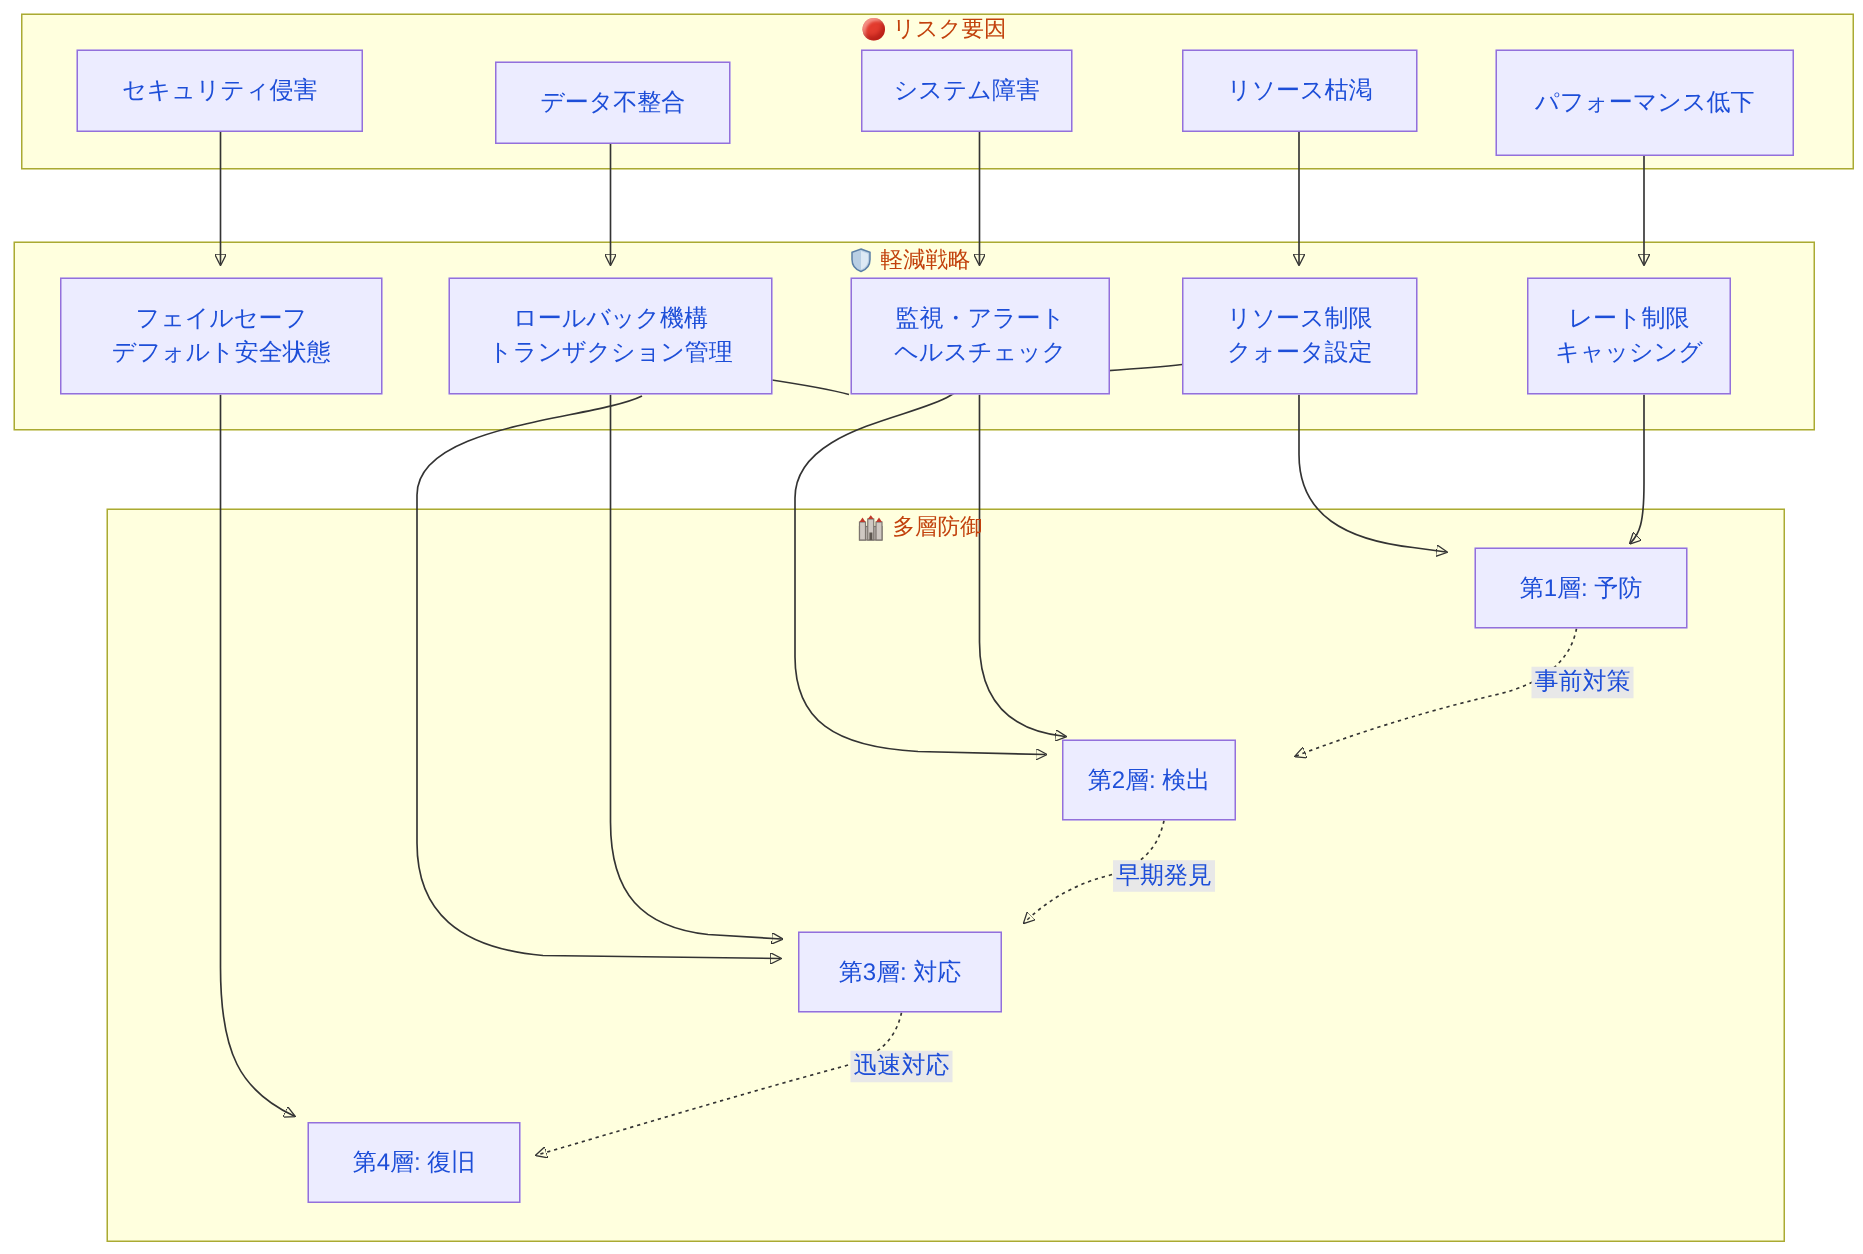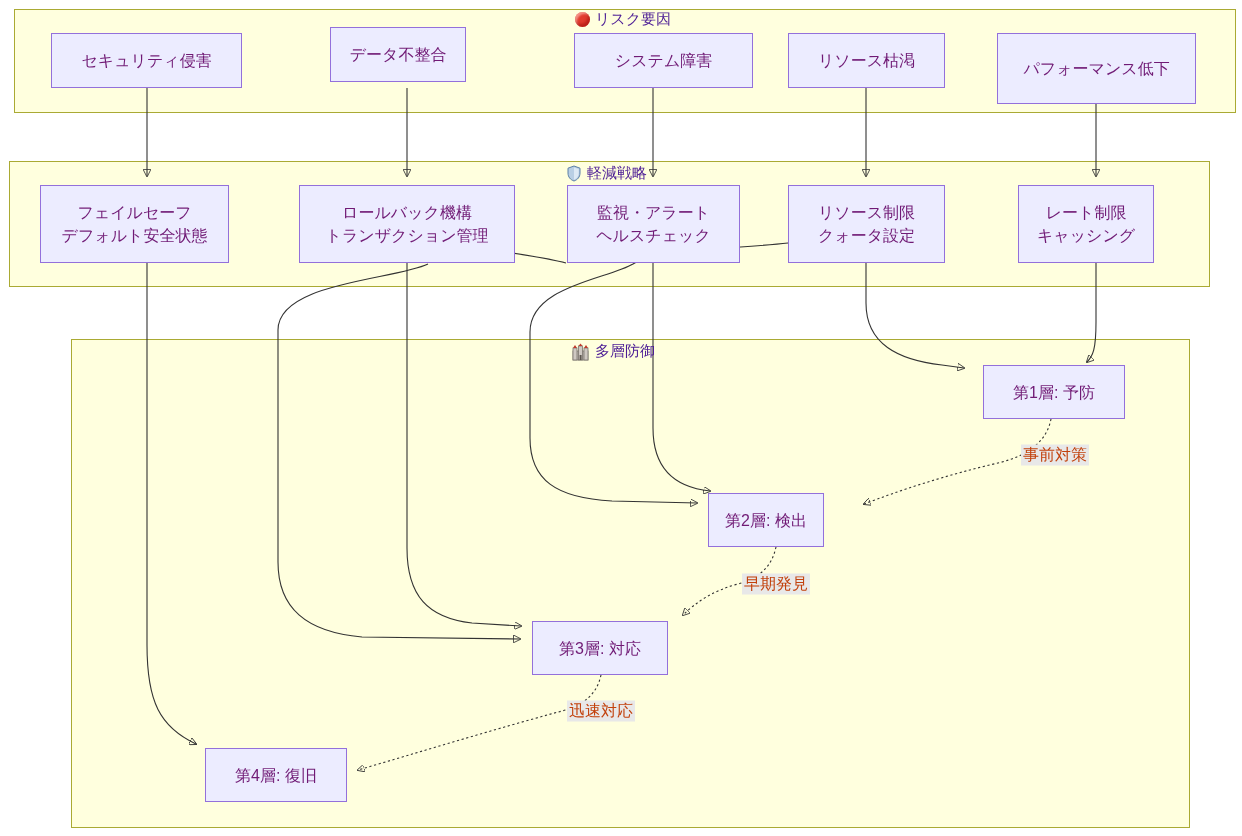--- a/index.html
+++ b/index.html
@@ -2,30 +2,30 @@
 <html><head>
 <meta charset="utf-8">
 <style>
   html,body{margin:0;padding:0;background:#fff;}
   body{font-family:"Liberation Sans","DejaVu Sans",sans-serif;}
   .canvas{position:relative;width:1242px;height:836px;background:#ffffff;overflow:hidden;}
 
   
   .section{position:absolute;background:#ffffde;border:1px solid #aaaa33;box-sizing:border-box;z-index:0;}
   .section-title{position:absolute;display:flex;align-items:center;gap:5px;z-index:3;
-                 font-size:15px;color:#4c1d95;white-space:nowrap;}
+                 font-size:15px;color:#c2410c;white-space:nowrap;}
 
   
   .node{position:absolute;background:#ECECFF;border:1px solid #9370DB;box-sizing:border-box;
         display:flex;flex-direction:column;align-items:center;justify-content:center;
-        z-index:2;font-size:16px;color:#701a75;line-height:23px;white-space:nowrap;text-align:center;}
+        z-index:2;font-size:16px;color:#1d4ed8;line-height:23px;white-space:nowrap;text-align:center;}
 
   
   .edge-label{position:absolute;transform:translate(-50%,-50%);background:#e8e8e8;
-              padding:0 2px;font-size:16px;color:#c2410c;z-index:2;white-space:nowrap;}
+              padding:0 2px;font-size:16px;color:#1d4ed8;z-index:2;white-space:nowrap;}
 
   
   .edges{position:absolute;left:0;top:0;z-index:1;}
   .edges path{fill:none;stroke:#333333;stroke-width:1.1px;}
   .edges path.dotted{stroke-dasharray:2.2,2.6;}
 
   .red-dot{width:15px;height:15px;border-radius:50%;background:#e23b2e;
            box-shadow:inset -2px -3px 3px rgba(140,0,0,.45), inset 2px 2px 2px rgba(255,200,190,.6);}
   .icon{display:inline-flex;align-items:center;justify-content:center;}
 </style>
@@ -90,34 +90,34 @@
         <path d="M7.5,3 L9.5,0.5 L11.5,3 Z" fill="#c0392b"></path>
         <rect x="8.6" y="12" width="2" height="5" fill="#5d564f"></rect>
       </svg>
     </span>
     <span>多層防御</span>
   </div>
 
   <div class="node" style="left:51px;top:33px;width:191px;height:55px">
     <span>セキュリティ侵害</span>
   </div>
-  <div class="node" style="left:330px;top:27px;width:136px;height:55px">
+  <div class="node" style="left:330px;top:41px;width:157px;height:55px">
     <span>データ不整合</span>
   </div>
-  <div class="node" style="left:574px;top:33px;width:179px;height:55px">
+  <div class="node" style="left:574px;top:33px;width:141px;height:55px">
     <span>システム障害</span>
   </div>
   <div class="node" style="left:788px;top:33px;width:157px;height:55px">
     <span>リソース枯渇</span>
   </div>
   <div class="node" style="left:997px;top:33px;width:199px;height:71px">
     <span>パフォーマンス低下</span>
   </div>
 
-  <div class="node" style="left:40px;top:185px;width:189px;height:78px">
+  <div class="node" style="left:40px;top:185px;width:215px;height:78px">
     <span>フェイルセーフ</span>
     <span>デフォルト安全状態</span>
   </div>
   <div class="node" style="left:299px;top:185px;width:216px;height:78px">
     <span>ロールバック機構</span>
     <span>トランザクション管理</span>
   </div>
   <div class="node" style="left:788px;top:185px;width:157px;height:78px">
     <span>リソース制限</span>
     <span>クォータ設定</span>

